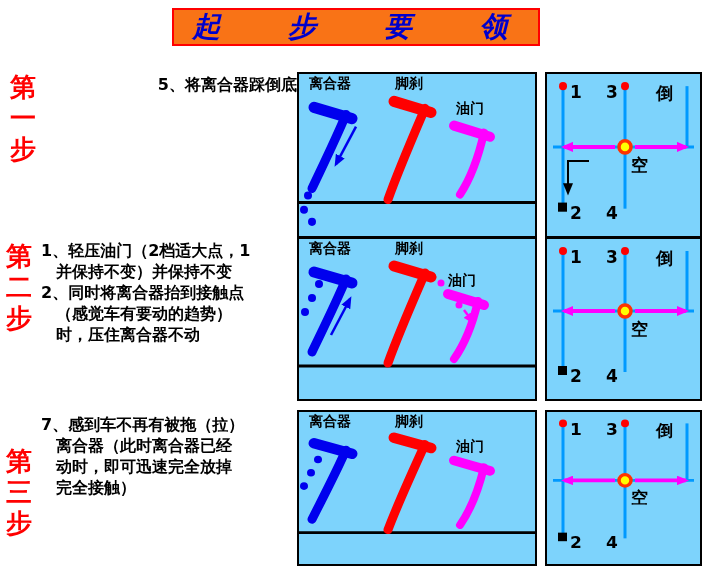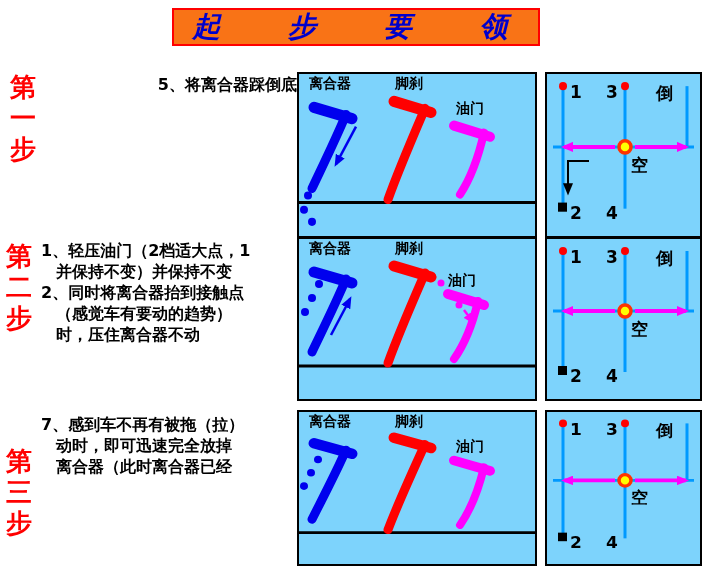--- a/index.html
+++ b/index.html
@@ -160,22 +160,23 @@
         <text x="59" y="143">4</text>
         <text x="84" y="96">空</text>
       </svg>
     </div>
   </div>
 
   <div class="row" id="row3">
     <div class="step-label">第三步</div>
     <div class="step-text">
       <div class="line">7、感到车不再有被拖（拉）</div>
+      <div class="line indent">离合器（此时离合器已经</div>
       <div class="line indent">动时，即可迅速完全放掉</div>
-      <div class="line indent">离合器（此时离合器已经</div>
+      <div class="line indent">完全接触）</div>
     </div>
 
     <div class="panel pedal-panel">
       <svg class="pedal-svg" viewBox="0 0 236 160" preserveAspectRatio="none">
         <path d="M0 127 H236" stroke="#000" stroke-width="3" fill="none"></path>
         <path d="M15 33 L53 44" stroke="#0000ee" stroke-width="11" stroke-linecap="round" fill="none"></path>
         <path d="M47 40 C36 66 23 92 13 113" stroke="#0000ee" stroke-width="9" stroke-linecap="round" fill="none"></path>
         <path d="M95 27 L132 38" stroke="#ff0000" stroke-width="11" stroke-linecap="round" fill="none"></path>
         <path d="M126 34 C113 64 99 96 89 124" stroke="#ff0000" stroke-width="9" stroke-linecap="round" fill="none"></path>
         <path d="M155 51 L191 62" stroke="#ff00ff" stroke-width="10" stroke-linecap="round" fill="none"></path>

